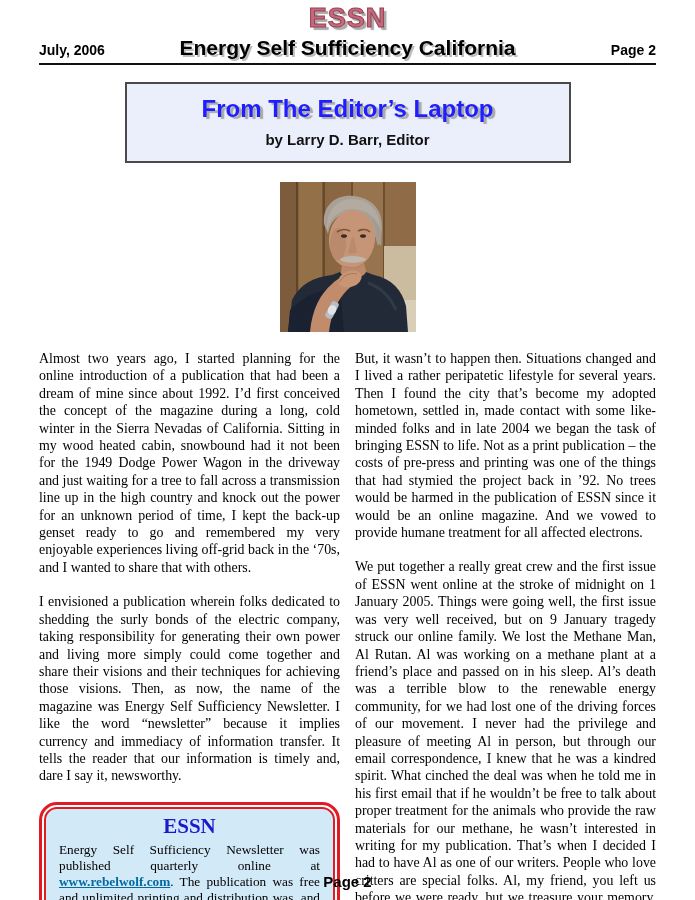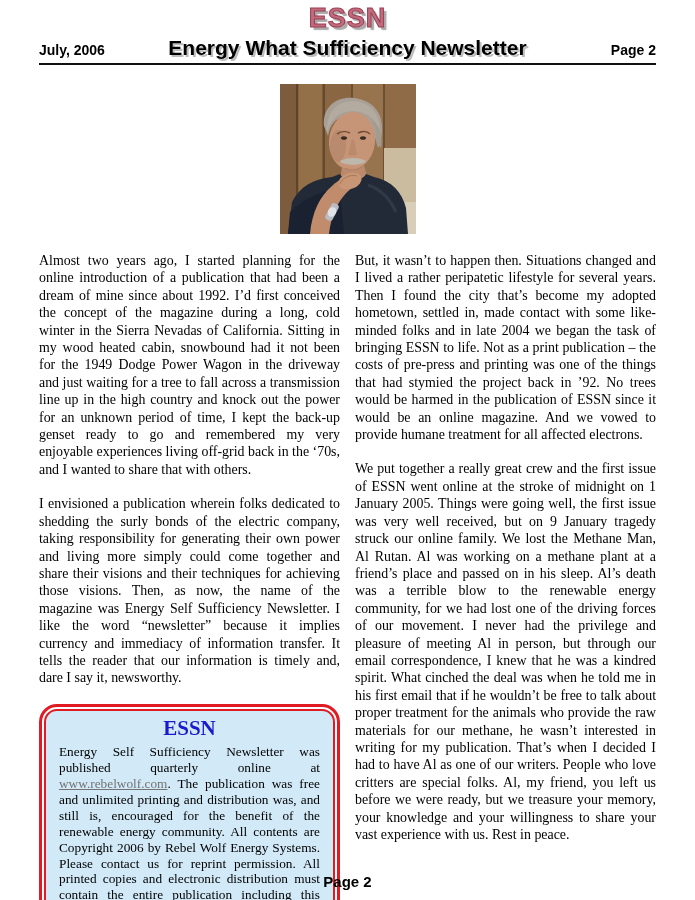--- a/index.html
+++ b/index.html
@@ -106,23 +106,24 @@
     color: #1a1acc;
     margin: 1px 0 7px 0;
   }
   .essn-box-text {
     font-size: 13.3px;
     line-height: 15.9px;
     text-align: justify;
     margin: 0;
   }
   .essn-box-text a {
-    color: #737373;
+    color: #0369a1;
     text-decoration: underline;
     cursor: pointer;
+    font-weight: bold;
   }
   
   .footer {
     position: absolute;
     left: 0; right: 0;
     bottom: 10px;
     text-align: center;
     font-family: "Liberation Sans", sans-serif;
     font-size: 15px;
     font-weight: bold;
@@ -130,24 +131,28 @@
 </style>
 </head>
 <body>
 
 <div class="page">
 
   <div class="logo">ESSN</div>
 
   <div class="header-row">
     <span class="header-date">July, 2006</span>
-    <span class="header-title">Energy What Sufficiency Newsletter</span>
+    <span class="header-title">Energy Self Sufficiency California</span>
     <span class="header-pageno">Page 2</span>
   </div>
 
+  <div class="editor-box">
+    <div class="editor-title">From The Editor’s Laptop</div>
+    <div class="editor-byline">by Larry D. Barr, Editor</div>
+  </div>
 
   <div class="portrait">
     <svg viewBox="0 0 136 150" width="136" height="150" aria-hidden="true">
 
       <rect width="136" height="150" fill="#8e6a47"></rect>
       <rect x="0" width="16" height="150" fill="#7c5c3d"></rect>
       <rect x="16" width="2.5" height="150" fill="#5e4428"></rect>
       <rect x="18.5" width="24" height="150" fill="#947049"></rect>
       <rect x="42.5" width="2.5" height="150" fill="#64492c"></rect>
       <rect x="45" width="26" height="150" fill="#8a6643"></rect>

